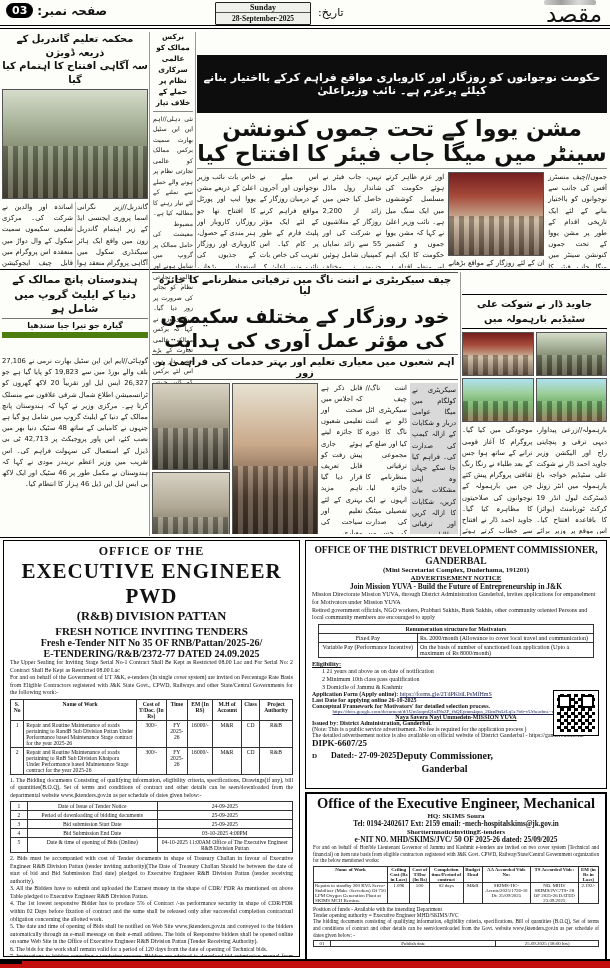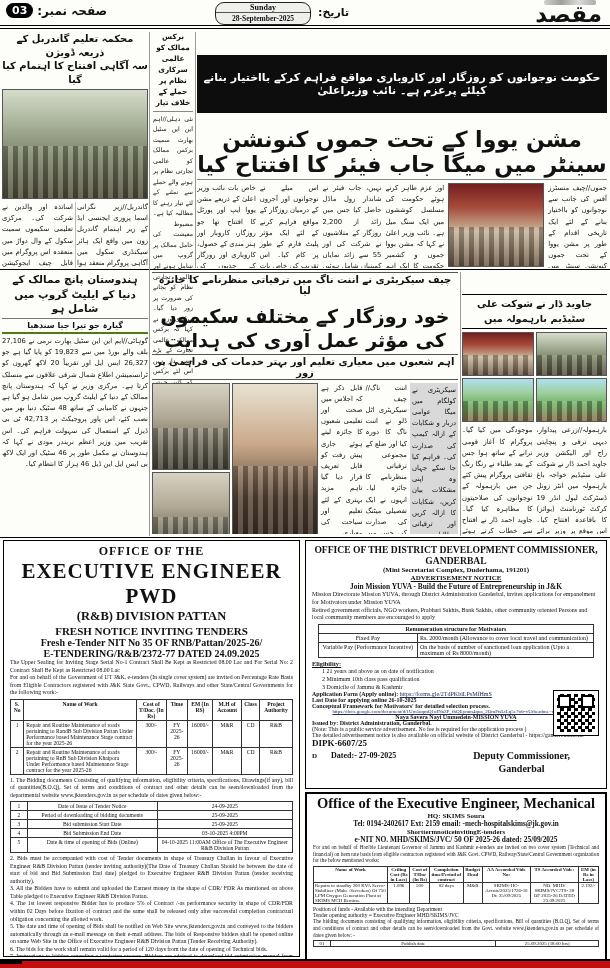--- a/index.html
+++ b/index.html
@@ -3,24 +3,24 @@
 <meta charset="utf-8">
 <style>
   * { margin:0; padding:0; box-sizing:border-box; }
   body { background:#888; font-family:"DejaVu Sans",sans-serif; }
   .page { position:relative; width:610px; height:968px; margin:0 auto; background:#fdfdfa; color:#111; overflow:hidden; }
   .u { font-family:"DejaVu Sans",sans-serif; direction:rtl; }
   .en { font-family:"Liberation Serif",serif; direction:ltr; }
 
   
   .masthead { position:absolute; top:0; left:0; right:0; height:29px; border-bottom:4px double #000; }
-  .paper-name { position:absolute; right:8px; top:1px; font-size:23px; font-weight:bold; }
+  .paper-name { position:absolute; right:8px; top:1px; font-size:23px; font-weight:normal; }
   .ornament { position:absolute; right:14px; top:0; width:52px; height:5px; background:linear-gradient(90deg,#bbb,#777,#ccc,#888); border-radius:2px; opacity:.7; }
-  .date-label { position:absolute; left:318px; top:6px; font-size:11px; font-weight:bold; }
-  .date-box { position:absolute; left:215px; top:2px; width:96px; border:1.5px solid #222; border-radius:9px; background:#efefec; text-align:center; overflow:hidden; }
+  .date-label { position:absolute; left:318px; top:6px; font-size:11px; font-weight:normal; }
+  .date-box { position:absolute; left:215px; top:2px; width:96px; border:1.5px solid #222; border-radius:1px; background:#efefec; text-align:center; overflow:hidden; }
   .date-box .day { font-size:8px; font-weight:bold; border-bottom:1px solid #555; padding:0 2px; }
   .date-box .date { font-size:7.5px; font-weight:bold; padding:1px 2px; }
   .page-num { position:absolute; left:6px; top:3px; display:flex; direction:rtl; align-items:center; gap:4px; }
   .pn-label { font-size:12px; font-weight:bold; }
   .pn-badge { background:#000; color:#fff; font-size:11px; font-weight:bold; border-radius:8px; padding:1px 6px; }
 
   
   .hrule { position:absolute; left:0; right:0; border-top:1.5px solid #000; }
   .vline { position:absolute; border-left:1px solid #999; }
 
@@ -42,30 +42,30 @@
   .slt-body { column-count:2; column-gap:4px; column-rule:1px solid #bbb; height:92px; }
 
   
   .brics { position:absolute; left:151px; top:32px; width:44px; height:504px; padding:0 2px; overflow:hidden; }
   .brics-head { font-size:7.3px; font-weight:bold; text-align:center; line-height:1.5; border-bottom:1px solid #888; padding-bottom:2px; margin-bottom:2px; }
   .brics-body { font-size:6.2px; line-height:1.7; text-align:justify; }
 
   
   .lead { position:absolute; left:197px; top:32px; width:410px; height:236px; overflow:hidden; }
   .kicker { margin-top:23px; background:#0d0d0d; color:#fff; font-size:11px; font-weight:bold; text-align:center; padding:16px 4px; }
-  .lead-headline { font-size:22px; font-weight:bold; text-align:center; padding:14px 0 2px; border-bottom:1px solid #888; }
+  .lead-headline { font-size:22px; font-weight:bold; text-align:center; padding:3px 0 2px; border-bottom:1px solid #888; }
   .lead-body { display:flex; direction:rtl; gap:4px; padding-top:3px; height:148px; overflow:hidden; }
   .lead-body .col { flex:1; }
   .photo-block { flex:0 0 96px; }
   .photo-block .photo { height:84px; margin-bottom:2px; }
 
   
   .story-leftmid { position:absolute; left:2px; top:272px; width:146px; height:262px; overflow:hidden; }
   .slm-head { font-size:10.5px; font-weight:bold; text-align:center; line-height:1.4; border-bottom:1px solid #777; padding-bottom:2px; }
-  .slm-sub { font-size:8px; font-weight:bold; text-align:center; padding:2px 0; border-bottom:2px solid #4d7c0f; margin-bottom:2px; }
+  .slm-sub { font-size:8px; font-weight:bold; text-align:center; padding:2px 0; border-bottom:6px solid #4d7c0f; margin-bottom:18px; }
   .slm-body { height:190px; }
 
   
   .sec-story { position:absolute; left:152px; top:272px; width:306px; height:262px; overflow:hidden; }
   .sec-kicker { font-size:10px; font-weight:bold; text-align:center; border-top:1px solid #555; padding:1px 0; }
   .sec-headline { font-size:19px; font-weight:bold; text-align:center; line-height:1.25;margin-top:8px; }
   .sec-subhead { font-size:10px; font-weight:bold; text-align:center; border-top:1px solid #555; border-bottom:1px solid #555; padding:1px 0; margin:1px 0 3px; }
   .sec-body { display:flex; direction:rtl; gap:3px; height:176px; overflow:hidden; }
   .sec-body .col { flex:1; }
   .col-gray { flex:0 0 48px; background:#d9d9d9; padding:2px; }
@@ -109,21 +109,21 @@
   .gdb p { font-size:6px; line-height:1.3; }
   .gdb .ntable { font-size:6px; width:96%; margin:2px auto; }
   .gdb .ntable td:first-child { width:36%; }
   .elig { font-size:6px; line-height:1.35; margin-left:10px; }
   .lnk { text-decoration:underline; color:#222a55; word-break:break-all; }
   .qr { position:absolute; right:8px; top:150px; width:44px; height:44px;
         background:repeating-conic-gradient(#000 0% 25%, #fff 25% 50%); background-size:7px 7px;
         outline:1.5px solid #000; border:3px solid #fff; }
   .qr::before { content:""; position:absolute; top:1px; left:1px; width:9px; height:9px; border:2.5px solid #000; background:#fff; }
   .qr::after  { content:""; position:absolute; top:1px; right:1px; width:9px; height:9px; border:2.5px solid #000; background:#fff; }
-  .gdb-foot { display:flex; justify-content:space-between; margin-top:1px; }
+  .gdb-foot { display:flex; justify-content:flex-start; margin-top:1px; }
   .gdb-sig { font-size:10px; font-weight:bold; text-align:center; margin-right:30px; line-height:1.3; }
 
   .skims { left:305px; top:792px; width:302px; height:200px; padding:2px 6px; border-width:2.5px; }
   .sk-title { font-size:14.5px; line-height:1.1; }
   .sk-hq { font-size:7px; }
   .sk-contact { font-size:7.2px; }
   .sk-sub { font-size:6.8px; }
   .sk-nit { font-size:7.4px; }
   .skims .tiny { font-size:5.2px; }
   .skims .ntable { font-size:4.9px; }

